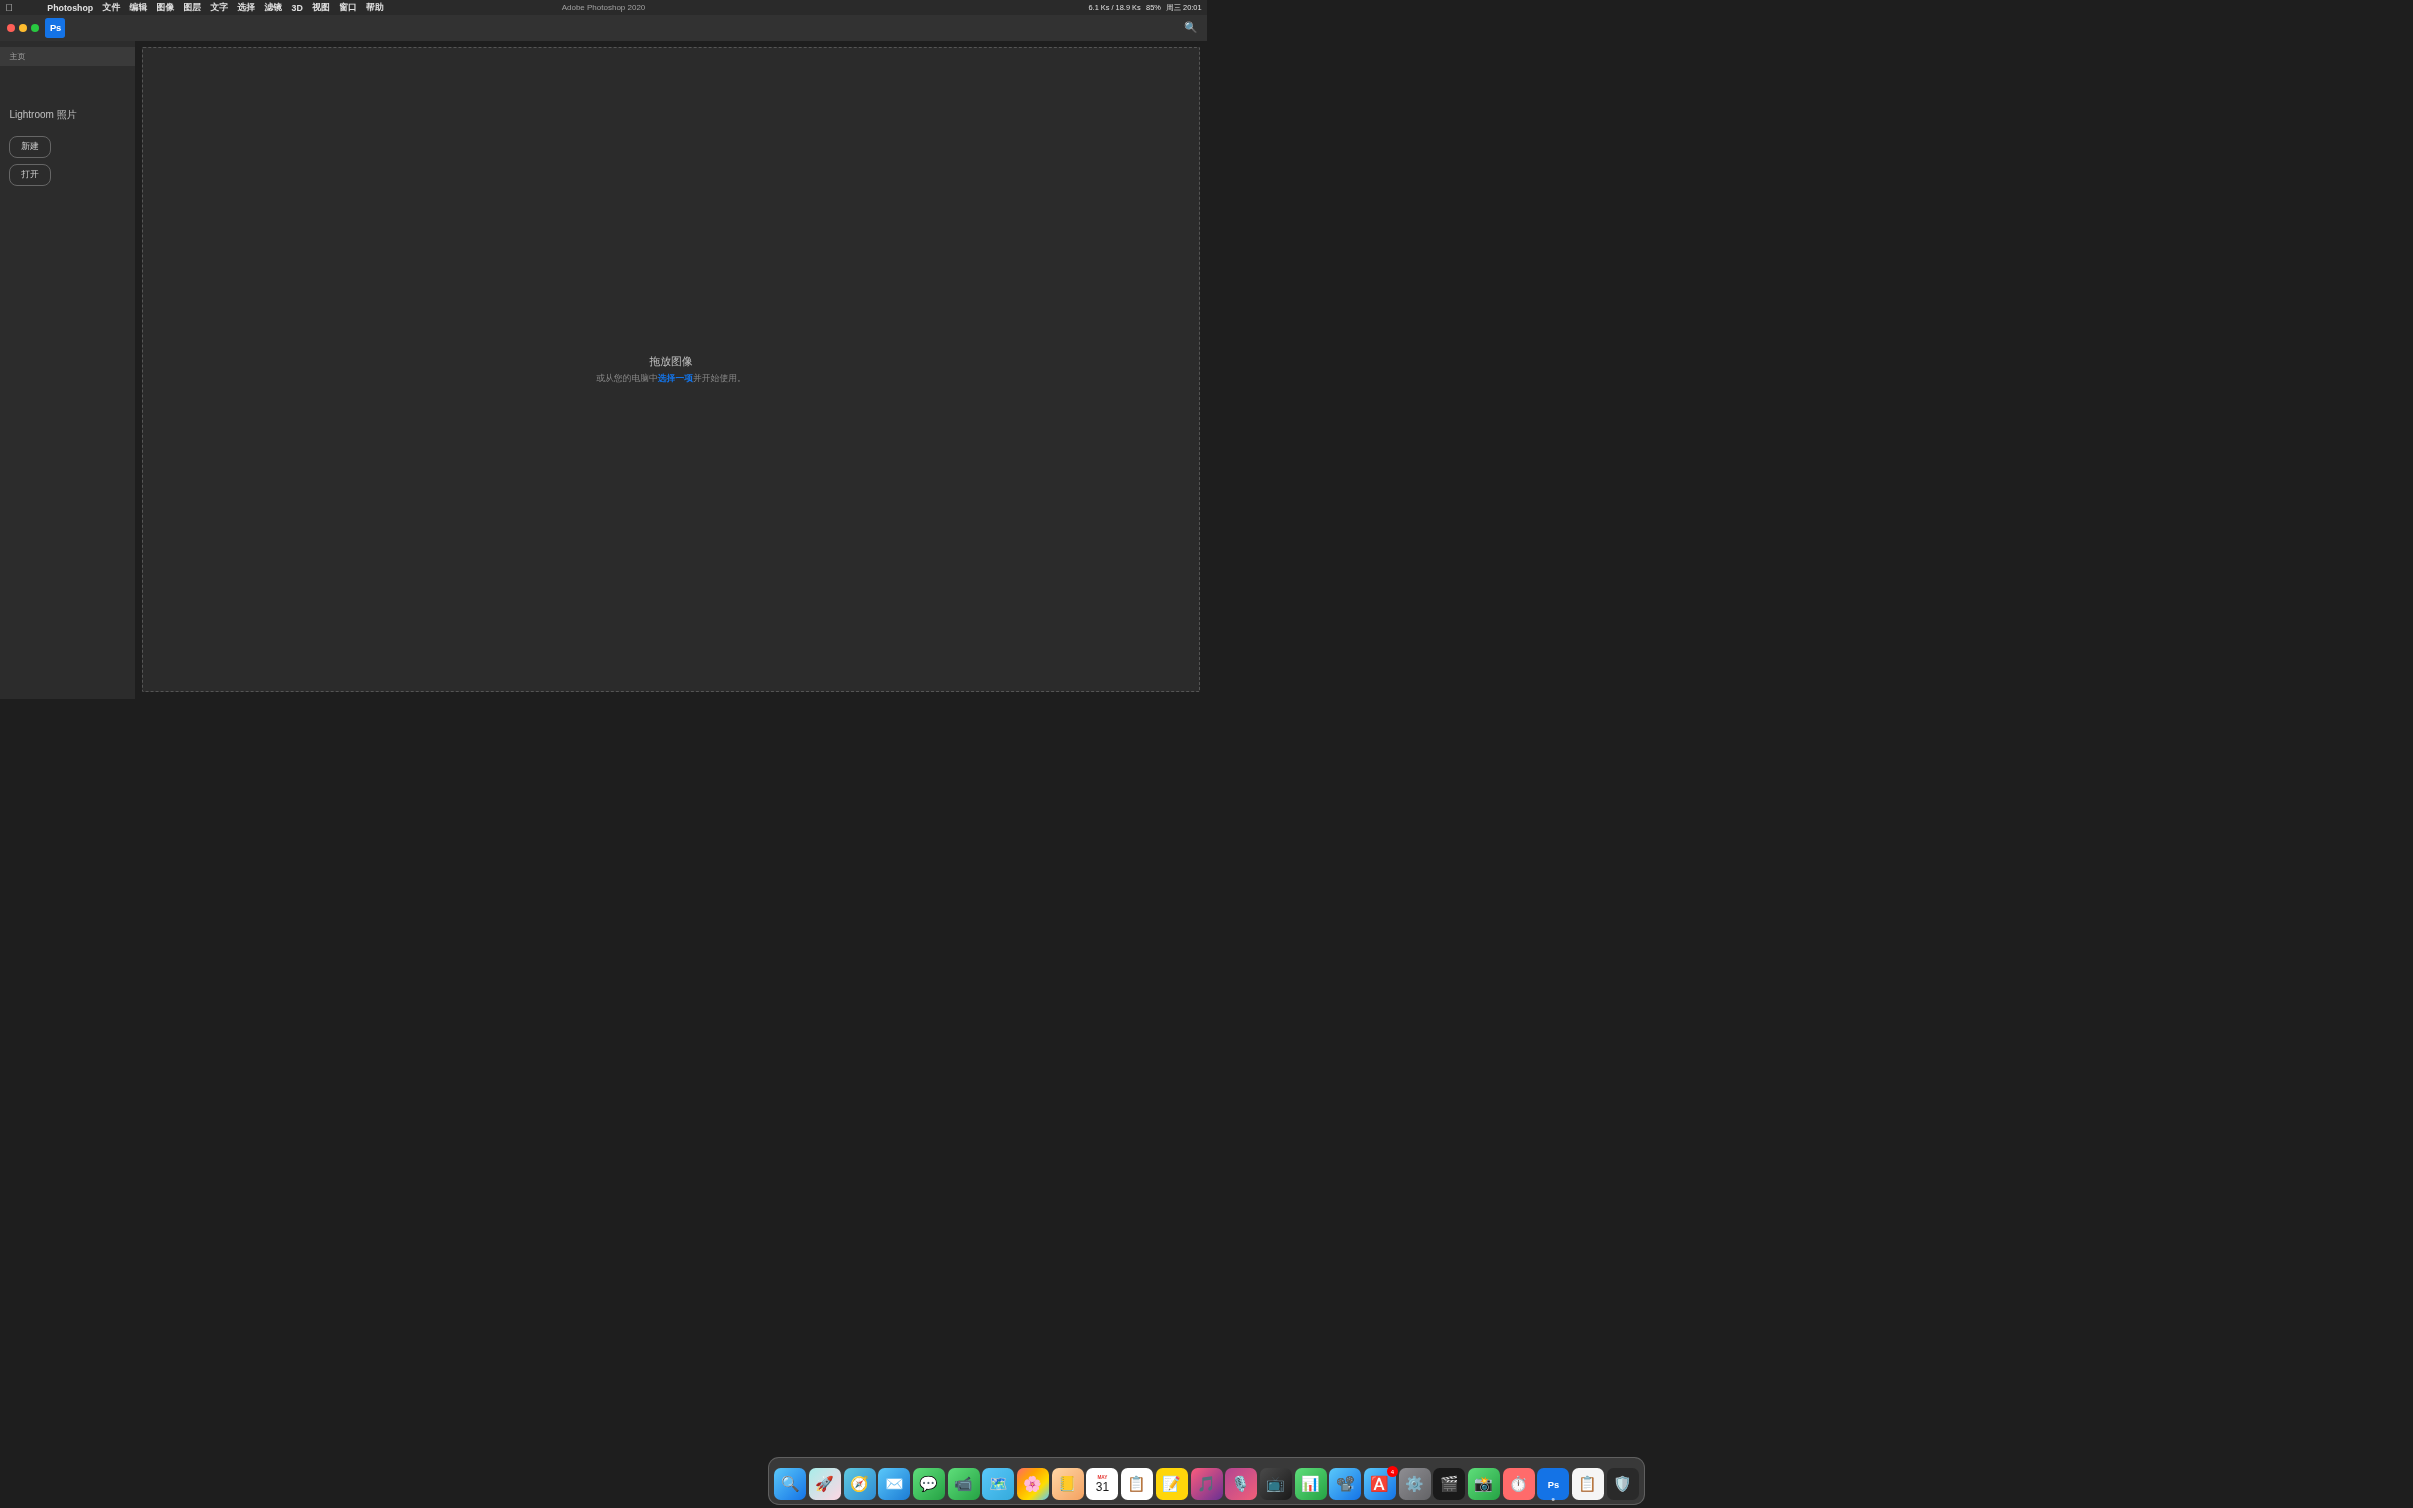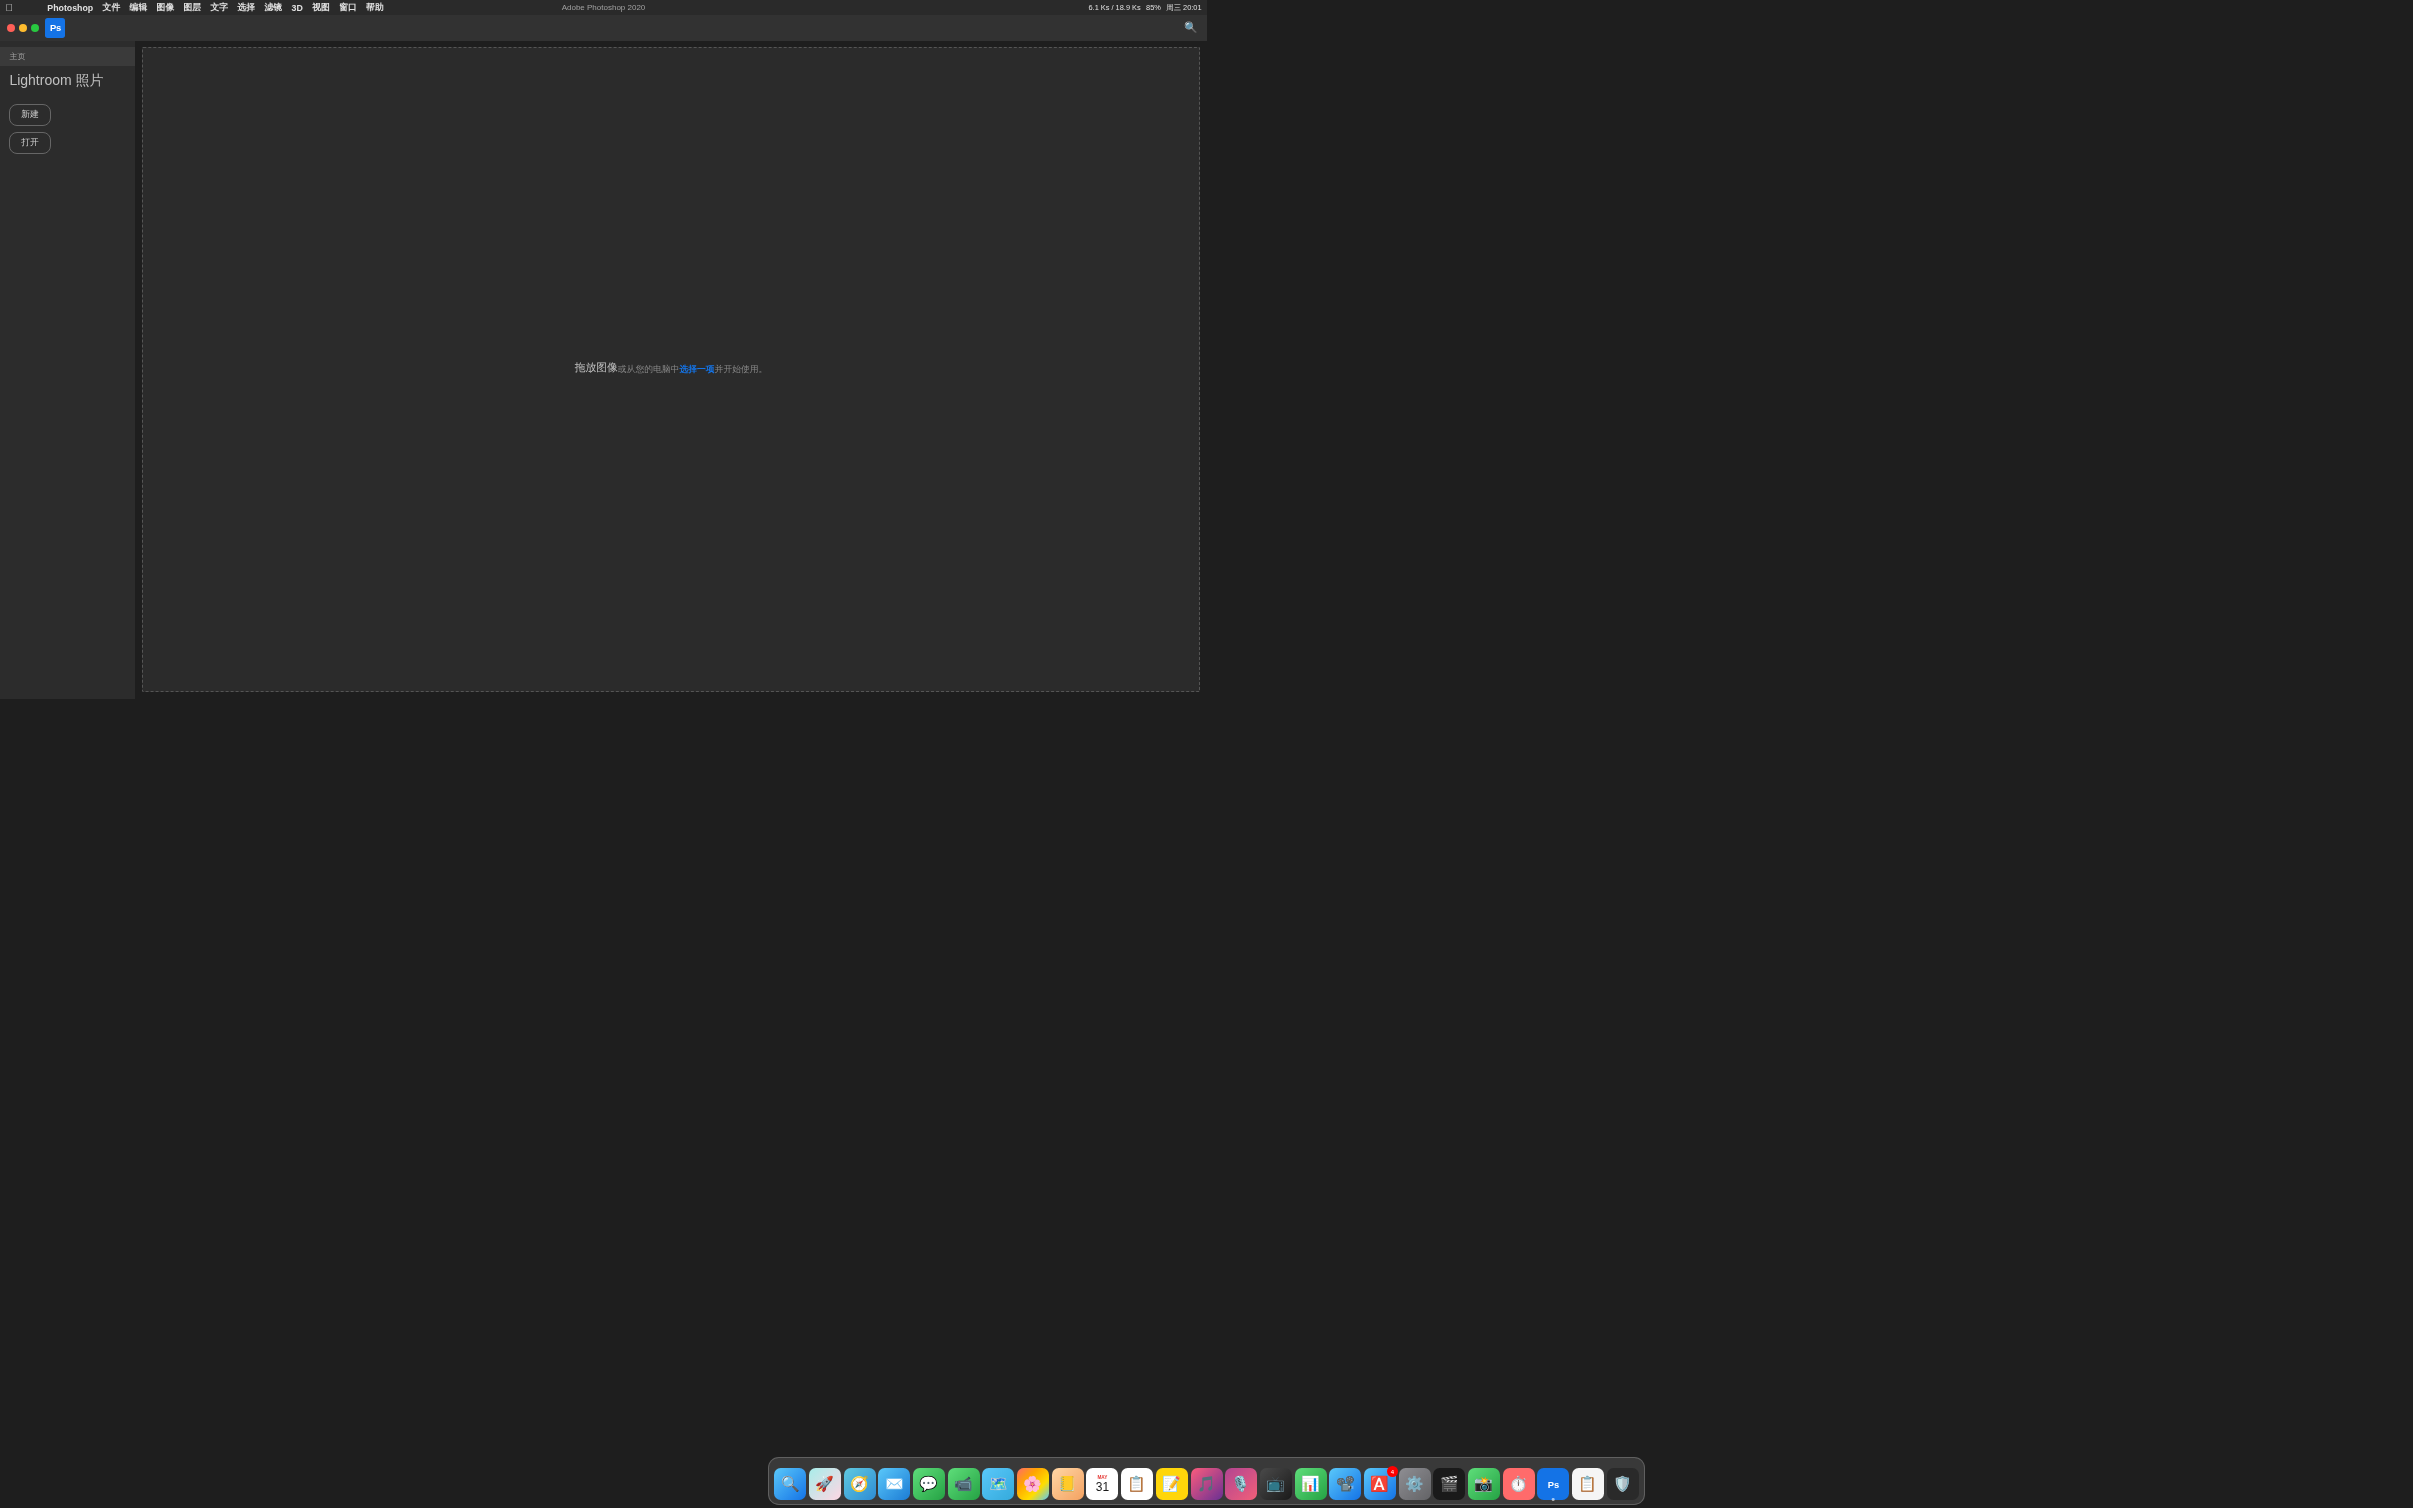--- a/index.html
+++ b/index.html
@@ -143,24 +143,25 @@
 
     .sidebar-section-label {
       font-size: 8px;
       color: #a0a0a0;
       padding: 4px 9.4px;
       background: #3a3a3a;
       margin-bottom: 1.3px;
     }
 
     .sidebar-item {
-      font-size: 14px;
+      font-size: 10px;
       color: #c0c0c0;
       padding: 4.7px 9.4px;
       cursor: pointer;
+      margin-top: 36px;
     }
 
     .sidebar-buttons {
       padding: 9.4px;
       display: flex;
       flex-direction: column;
       gap: 5.4px;
     }
 
     .sidebar-btn {
@@ -175,20 +176,21 @@
       width: fit-content;
     }
 
     
     .drop-area {
       flex: 1;
       background: #2b2b2b;
       border: 0.7px dashed #555;
       margin: 6.7px;
       display: flex;
+      flex-direction: column;
       align-items: center;
       justify-content: center;
       border-radius: 1.3px;
     }
 
     .drop-area-title {
       font-size: 10.8px;
       color: #c0c0c0;
       margin-bottom: 4px;
     }

